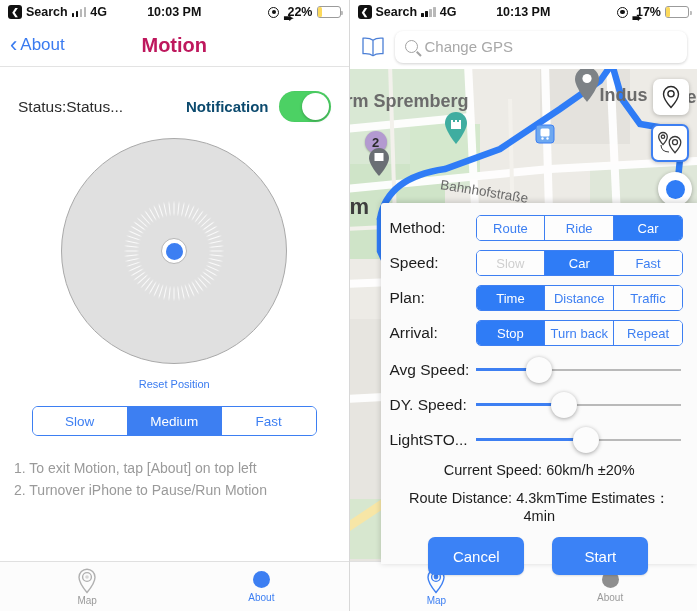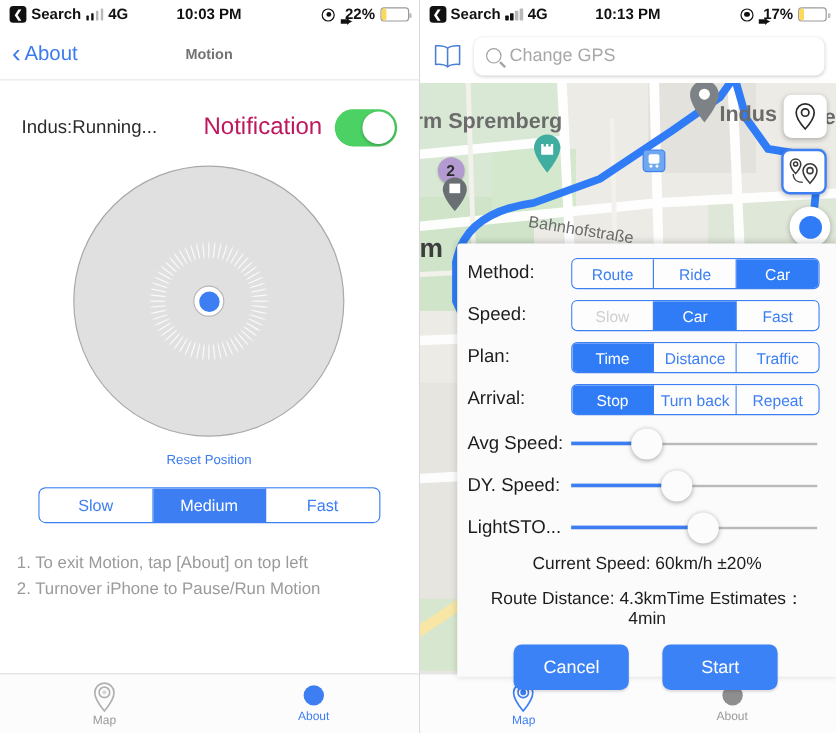--- a/index.html
+++ b/index.html
@@ -32,28 +32,28 @@
   .batt::after{content:"";position:absolute;right:-3.5px;top:3.3px;width:2px;height:4px;
     background:#bdbdbd;border-radius:0 1px 1px 0;}
   .batt i{display:block;height:100%;background:#fcd95b;border-radius:1.5px;}
 
   
   .navbar { height:42px; background:#fff; display:flex; align-items:center;
     position:relative; padding:0 10px; }
   .back { display:flex; align-items:center; gap:2px; color:#3a7bf0; font-size:17px; }
   .chev { font-size:22px; line-height:1; font-weight:300; margin-right:1px;}
   .nav-title { position:absolute; left:0; right:0; text-align:center;
-    font-size:12px; font-weight:bold; color:#737373; pointer-events:none;}
+    font-size:20px; font-weight:bold; color:#be185d; pointer-events:none;}
   .hairline { height:1px; background:#e3e3e3; }
 
   
   .statusrow { display:flex; align-items:center; padding:24px 18px 8px 18px; }
   .status-text { font-size:15.5px; color:#2b2b2b; }
   .notif-wrap { margin-left:auto; display:flex; align-items:center; gap:10px;}
-  .notif-label { font-size:20px; color:#be185d; }
+  .notif-label { font-size:15px; color:#0c4a6e;font-weight:bold; }
   .toggle { width:52px;height:31px;border-radius:16px;background:#4cd164;position:relative;
     box-shadow:inset 0 0 0 .5px rgba(0,0,0,.04);}
   .toggle::after{content:"";position:absolute;top:2px;right:2px;width:27px;height:27px;
     border-radius:50%;background:#fff;box-shadow:0 1px 3px rgba(0,0,0,.28);}
 
   .dialwrap { display:flex; justify-content:center; padding-top:8px; }
   .dial { width:226px;height:226px;border-radius:50%;background:#e0e0e0;
     border:1.5px solid #a9a9a9; position:relative;
     box-shadow: inset 0 0 0 0 #fff; }
   .dial .ticks { position:absolute; inset:0; border-radius:50%; overflow:hidden;}
@@ -177,21 +177,21 @@
     <div class="navbar">
       <div class="back">
         <span class="chev">‹</span>
         <span>About</span>
       </div>
       <div class="nav-title">Motion</div>
     </div>
     <div class="hairline"></div>
 
     <div class="statusrow">
-      <div class="status-text">Indus:Running...</div>
+      <div class="status-text">Status:Status...</div>
       <div class="notif-wrap">
         <div class="notif-label">Notification</div>
         <div class="toggle"></div>
       </div>
     </div>
 
     <div class="dialwrap">
       <div class="dial">
         <div class="ticks" id="dial-ticks">
             <i style="transform: rotate(0deg) translateX(-50%);"></i>

